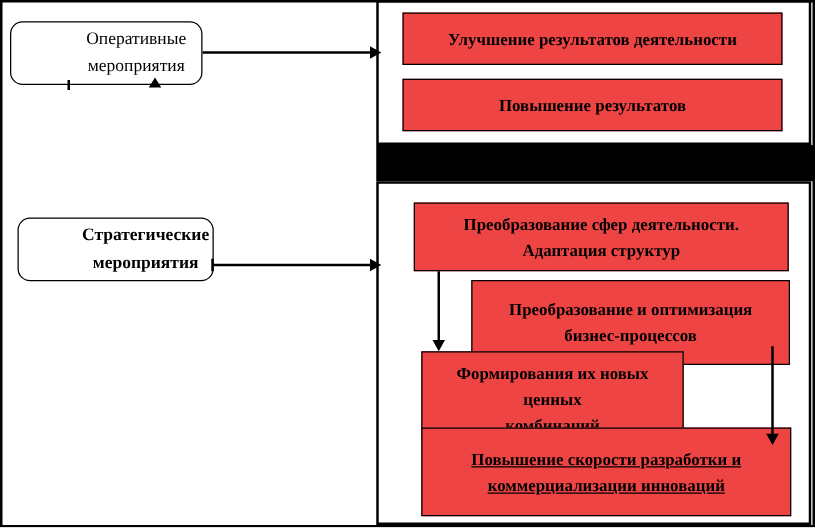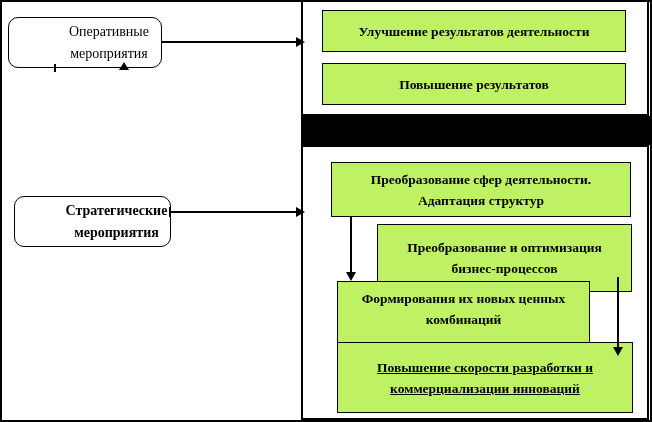--- a/index.html
+++ b/index.html
@@ -42,21 +42,21 @@
   }
 
   .band {
     position: absolute;
     background: #000000;
   }
 
   
   .bnode {
     position: absolute;
-    background: #bef264;
+    background: #ef4444;
     border: 1.5px solid #000;
     display: flex; align-items: center; justify-content: center;
     text-align: center;
     font-weight: bold;
     font-size: 13.5px; line-height: 21px;
     white-space: pre-line;
     color: #000;
     padding: 20px 6px;
   }
   .bnode.top-align { align-items: flex-start; padding-top: 6px; }
@@ -93,21 +93,21 @@
 
   <div class="band" style="left:301px; top:116px; width:351px; height:29px;"></div>
 
   <div class="group" style="left:301px; top:145px; width:348px; height:275px;"></div>
 
   <div class="rnode" style="left:8px; top:17px; width:154px; height:51px;">
     <span>Оперативные
 мероприятия</span>
   </div>
 
-  <div class="rnode bold" style="left:14px; top:196px; width:157px; height:51px;">
+  <div class="rnode bold" style="left:14px; top:174px; width:157px; height:51px;">
     <span>Стратегические
 мероприятия</span>
   </div>
 
   <div class="bnode" style="left:322px; top:10px; width:304px; height:35px;">
     <span>Улучшение результатов деятельности</span>
   </div>
 
   <div class="bnode" style="left:322px; top:63px; width:304px; height:38px;">
     <span>Повышение результатов</span>
@@ -116,21 +116,21 @@
   <div class="bnode" style="left:331px; top:162px; width:300px; height:55px;">
     <span>Преобразование сфер деятельности.
 Адаптация структур</span>
   </div>
 
   <div class="bnode" style="left:377px; top:224px; width:255px; height:68px;">
     <span>Преобразование и оптимизация
 бизнес-процессов</span>
   </div>
 
-  <div class="bnode top-align" style="left:337px; top:281px; width:253px; height:69px;">
+  <div class="bnode top-align" style="left:337px; top:281px; width:210px; height:69px;">
     <span>Формирования их новых ценных
 комбинаций</span>
   </div>
 
   <div class="bnode" style="left:337px; top:342px; width:296px; height:71px;text-decoration:underline;">
     <span>Повышение скорости разработки и
 коммерциализации инноваций</span>
   </div>
 
   <div class="hline" style="left:162px; top:41px; width:135px;"></div>

